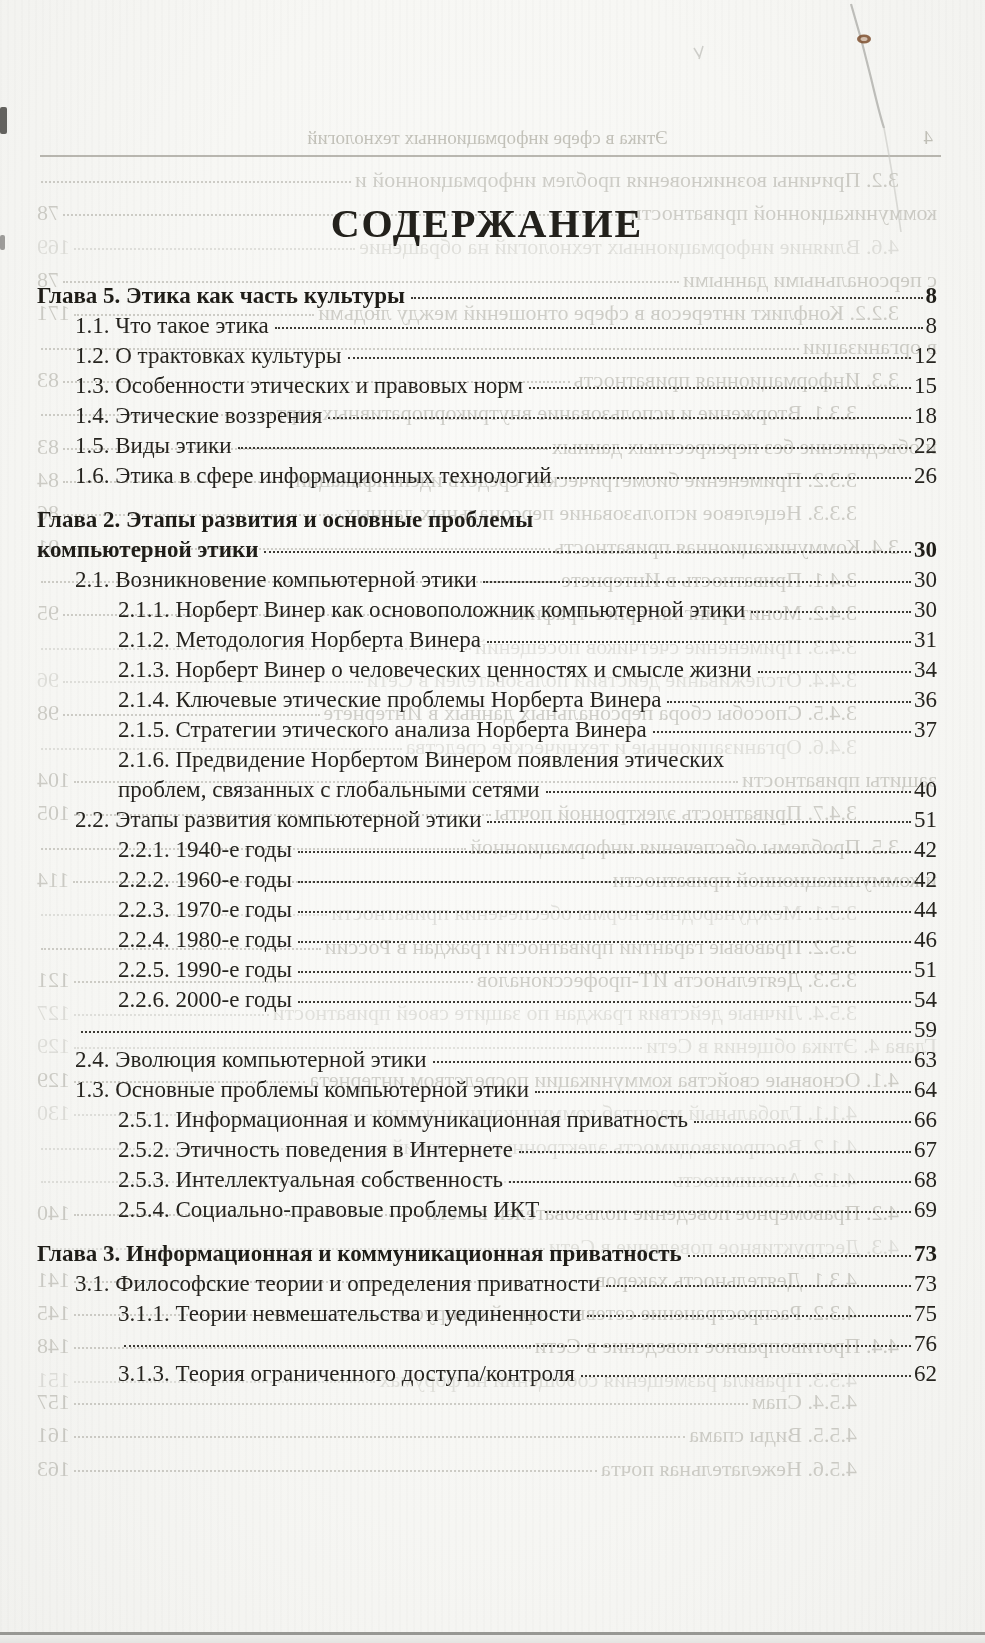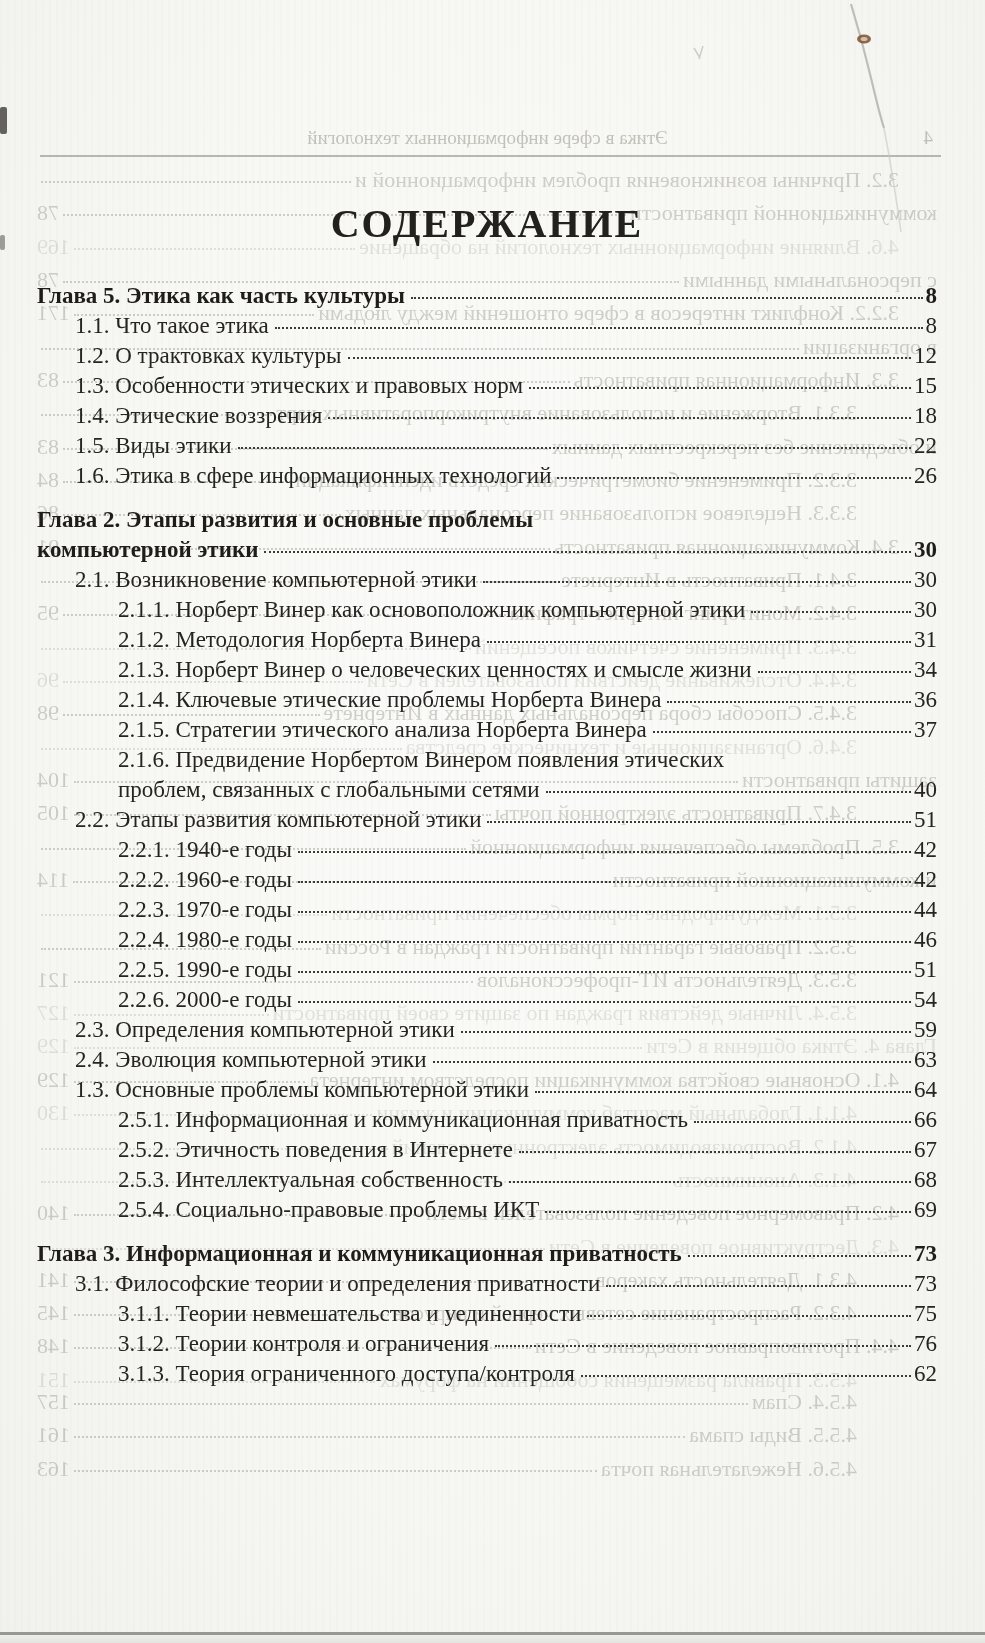--- a/index.html
+++ b/index.html
@@ -391,21 +391,20 @@
         <span class="label">2.2.5. 1990-е годы</span>
         <span class="dots"></span>
         <span class="num">51</span>
       </div>
       <div class="row lvl2">
         <span class="label">2.2.6. 2000-е годы</span>
         <span class="dots"></span>
         <span class="num">54</span>
       </div>
       <div class="row lvl1">
-        <span class="label">2.3. Определения компьютерной этики</span>
         <span class="dots"></span>
         <span class="num">59</span>
       </div>
       <div class="row lvl1">
         <span class="label">2.4. Эволюция компьютерной этики</span>
         <span class="dots"></span>
         <span class="num">63</span>
       </div>
       <div class="row lvl1">
         <span class="label">1.3. Основные проблемы компьютерной этики</span>
@@ -441,21 +440,20 @@
         <span class="label">3.1. Философские теории и определения приватности</span>
         <span class="dots"></span>
         <span class="num">73</span>
       </div>
       <div class="row lvl2">
         <span class="label">3.1.1. Теории невмешательства и уединенности</span>
         <span class="dots"></span>
         <span class="num">75</span>
       </div>
       <div class="row lvl2">
-        <span class="label">3.1.2. Теории контроля и ограничения</span>
         <span class="dots"></span>
         <span class="num">76</span>
       </div>
       <div class="row lvl2">
         <span class="label">3.1.3. Теория ограниченного доступа/контроля</span>
         <span class="dots"></span>
         <span class="num">62</span>
       </div>
     </div>
 

